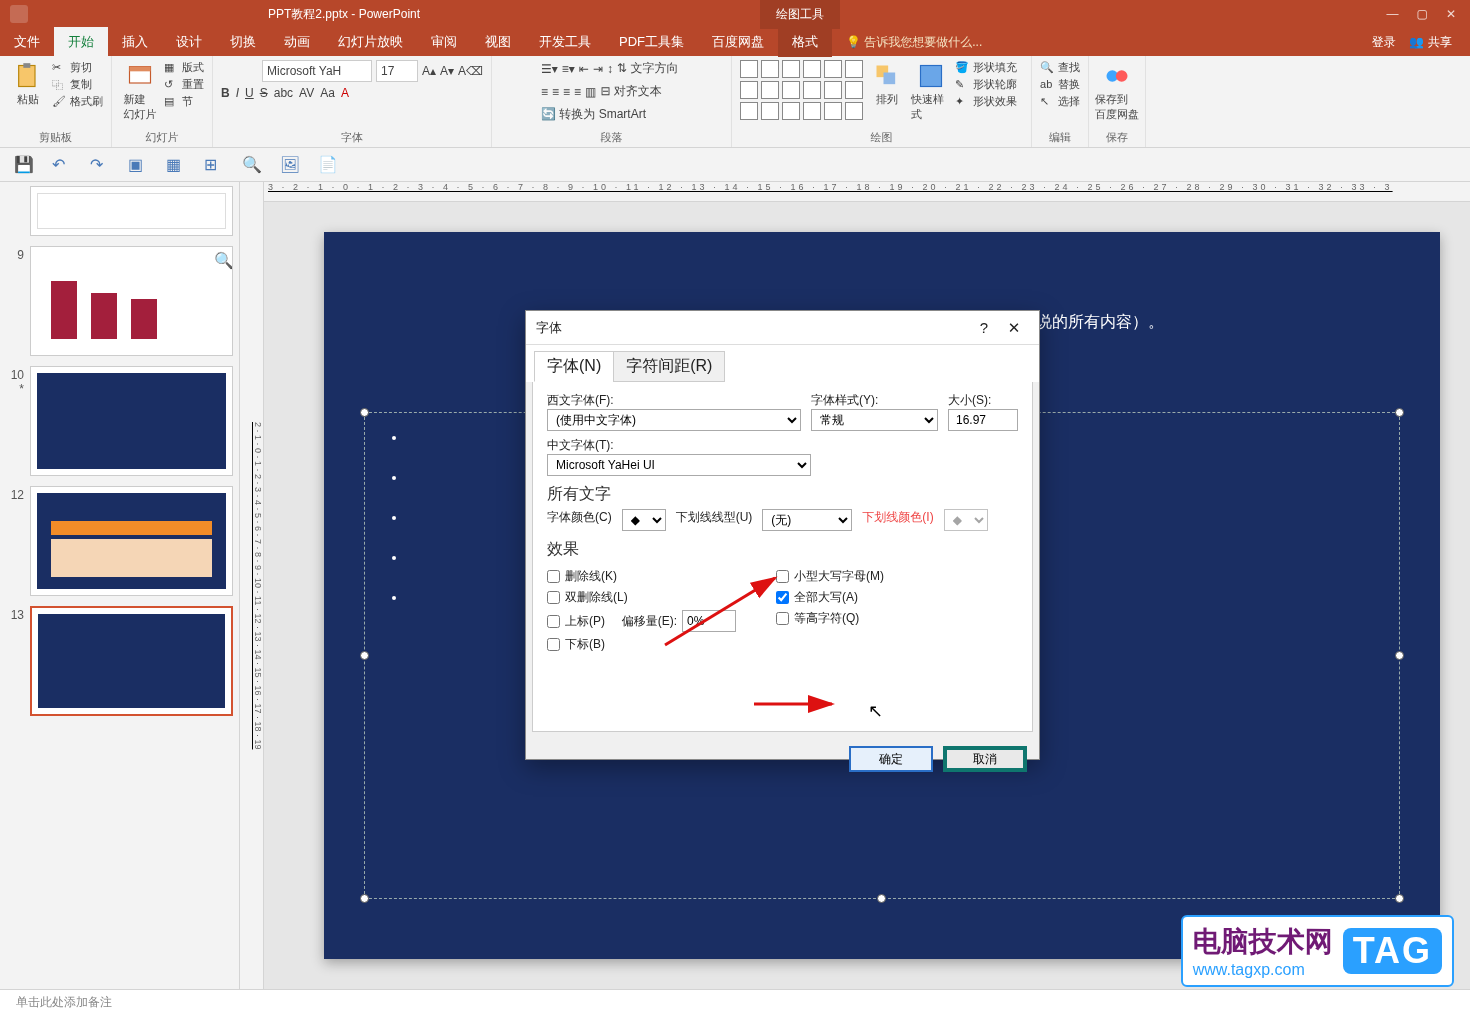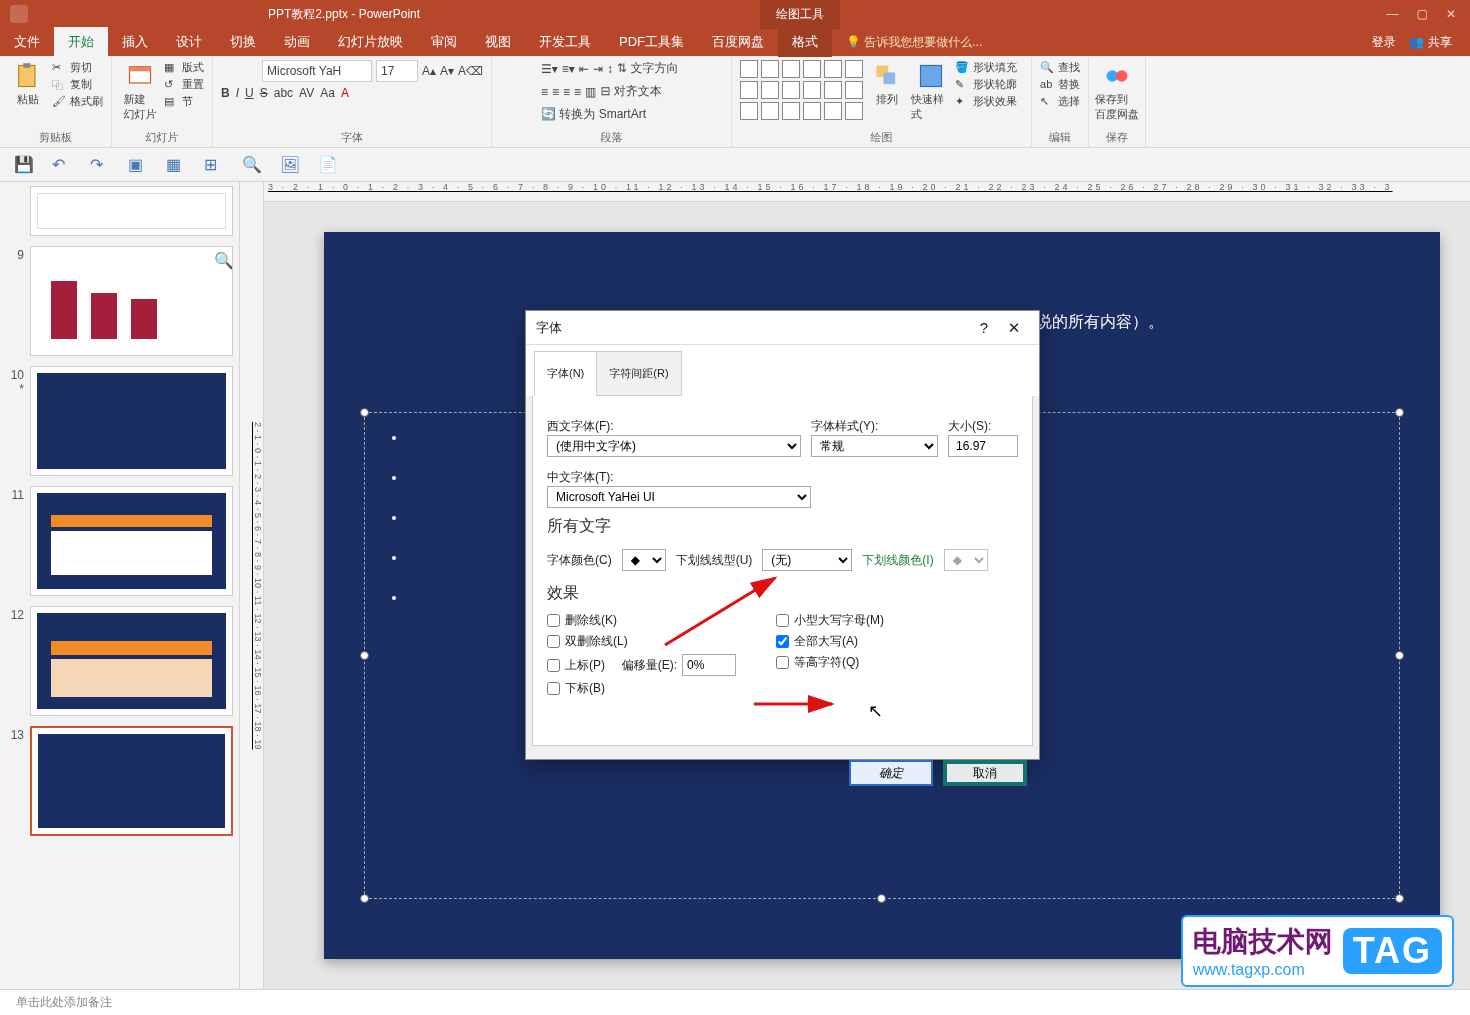--- a/index.html
+++ b/index.html
@@ -68,31 +68,31 @@
 
 
 .notes { height: 26px; background: #fff; border-top: 1px solid #d4d4d4; font-size: 12px; color: #888; padding: 4px 16px; }
 
 
 .dialog { position: absolute; left: 525px; top: 310px; width: 515px; height: 450px; background: #f0f0f0; border: 1px solid #888; box-shadow: 0 8px 24px rgba(0,0,0,.35); font-size: 13px; color: #222; }
 .dialog .dtitle { height: 34px; display: flex; align-items: center; padding: 0 10px; background: #fff; border-bottom: 1px solid #ddd; }
 .dialog .dtitle .spacer { flex: 1; }
 .dialog .dtitle .dclose { width: 30px; text-align: center; cursor: default; font-size: 15px; }
 .dialog .tabsrow { display: flex; padding: 6px 8px 0 8px; background: #fff; }
-.dialog .dtab { padding: 14px 12px; border: 1px solid #ccc; background: #f0f0f0; font-size: 11px; cursor: default; margin-right: -1px; }
+.dialog .dtab { padding: 4px 12px; border: 1px solid #ccc; background: #f0f0f0; font-size: 16px; cursor: default; margin-right: -1px; }
 .dialog .dtab.active { background: #fff; border-bottom-color: #fff; }
 .dialog .dbody { padding: 10px 14px; background: #fff; margin: 0 6px 6px 6px; border: 1px solid #ccc; border-top: none; height: 350px; }
 .dialog label { font-size: 12px; }
-.dialog .drow { display: flex; align-items: center; gap: 10px; margin: 12px 0; }
+.dialog .drow { display: flex; gap: 10px; margin: 0 0; }
 .dialog select, .dialog input[type=text] { border: 1px solid #aaa; height: 22px; font-size: 12px; padding: 0 4px; background: #fff; }
 .dialog .section { font-size: 16px; color: #333; margin: 8px 0 4px 0; }
 .dialog .cb { display: flex; align-items: center; gap: 5px; font-size: 12px; margin: 4px 0; }
 .dialog .btns { display: flex; justify-content: flex-end; gap: 10px; padding: 8px 12px; }
 .dialog button { width: 84px; height: 26px; border: 4px solid #0f766e; background: #e9e9e9; font-size: 12px; cursor: default; }
-.dialog button.primary { border: 2px solid #2a6ec6; background: #e6f0fb; font-style: italic; }
+.dialog button.primary { border: 2px solid #2a6ec6; background: #e6f0fb; }
 
 
 .arrow { position: absolute; pointer-events: none; }
 .arrow.a1 { left: 660px; top: 570px; width: 130px; height: 80px; }
 .arrow.a2 { left: 750px; top: 692px; width: 90px; height: 24px; }
 .arrow svg { width: 100%; height: 100%; }
 
 
 .wm { position: absolute; right: 16px; bottom: 28px; background: #fff; border: 2px solid #2aa0ff; border-radius: 6px; padding: 6px 10px; display: flex; align-items: center; gap: 10px; }
 .wm .cn { color: #701a75; font-weight: 700; font-size: 28px; }
@@ -361,29 +361,20 @@
         <div style="position:absolute;bottom:8px;left:52px;width:26px;height:46px;background:#a31f3c"></div>
         <div style="position:absolute;bottom:8px;left:92px;width:26px;height:40px;background:#a31f3c"></div>
       </div>
           <span class="zoomic">🔍</span>
         </div>
     </div>
     <div class="thumb">
       <div class="num"><span>10</span><br><span>*</span></div>
       <div class="body" style="height:110px">
           <div class="slidebg"></div>
-        </div>
-    </div>
-    <div class="thumb">
-      <div class="num">11</div>
-      <div class="body" style="height:110px">
-          <div class="slidebg">
-        <div style="position:absolute;top:22px;left:14px;right:14px;height:12px;background:#f28c28"></div>
-        <div style="position:absolute;top:38px;left:14px;right:14px;height:44px;background:#fff"></div>
-      </div>
         </div>
     </div>
     <div class="thumb">
       <div class="num">12</div>
       <div class="body" style="height:110px">
           <div class="slidebg">
         <div style="position:absolute;top:28px;left:14px;right:14px;height:14px;background:#f28c28"></div>
         <div style="position:absolute;top:46px;left:14px;right:14px;height:38px;background:#f5d6b6"></div>
       </div>
         </div>
@@ -457,21 +448,21 @@
       <label>中文字体(T):</label><br>
       <select style="width:56%"><option>Microsoft YaHei UI</option></select>
     </div>
 
     <div class="section">所有文字</div>
     <div class="drow">
       <label>字体颜色(C)</label>
       <select style="width:44px"><option>◆</option></select>
       <label>下划线线型(U)</label>
       <select style="width:90px"><option>(无)</option></select>
-      <label style="color:#15803d">下划线颜色(I)</label>
+      <label style="color:#ef4444">下划线颜色(I)</label>
       <select style="width:44px" disabled=""><option>◆</option></select>
     </div>
 
     <div class="section">效果</div>
     <div style="display:flex;gap:40px">
       <div>
         <label class="cb">
             <input type="checkbox" style="">
             <span>删除线(K)</span>
           </label>

